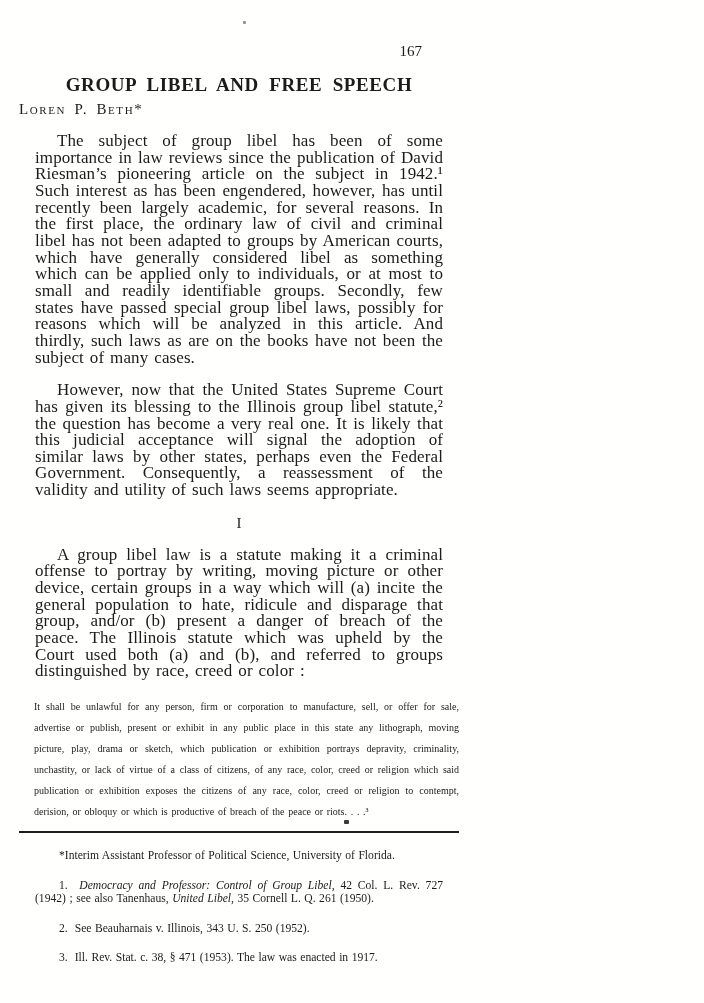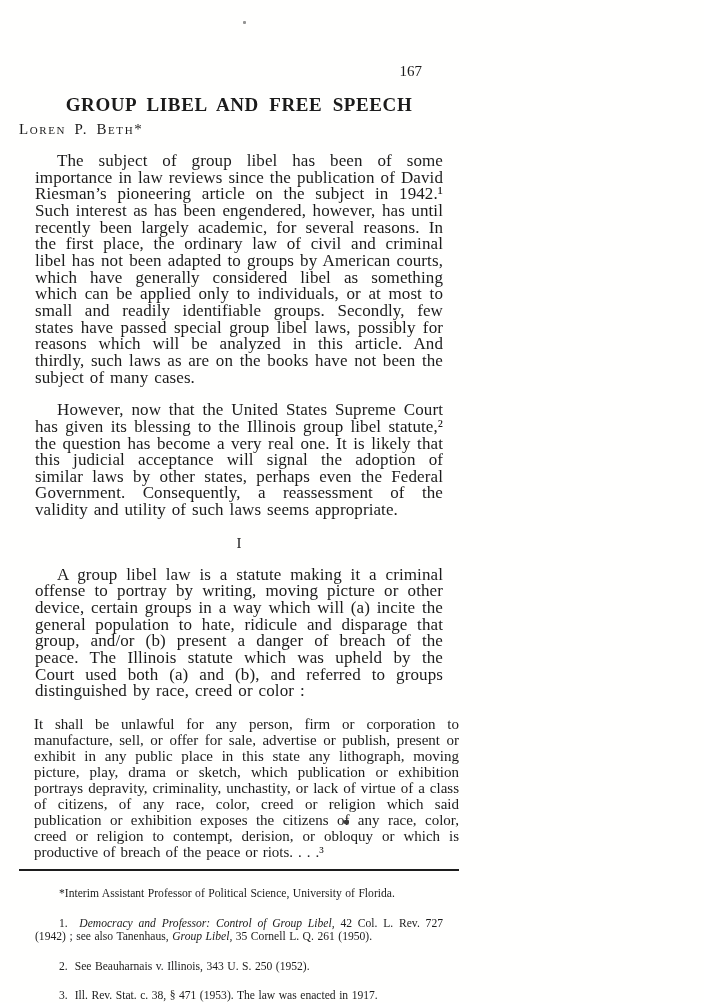--- a/index.html
+++ b/index.html
@@ -6,21 +6,21 @@
     margin: 0;
     padding: 0;
     background: #ffffff;
   }
   .page {
     position: relative;
     width: 704px;
     height: 1003px;
     box-sizing: border-box;
     background: #fffffe;
-    padding: 64px 0 0 19px;
+    padding: 44px 0 0 19px;
     font-family: "Liberation Serif", "DejaVu Serif", serif;
     color: #1b1b1b;
     overflow: hidden;
   }
   .column { width: 440px; }
 
   .page-number {
     text-align: right;
     padding-right: 37px;
     font-size: 15px;
@@ -56,22 +56,22 @@
   }
   .section-heading {
     text-align: center;
     font-size: 15px;
     line-height: 16px;
     margin: 15px 0 12px 0;
   }
   blockquote.block-quote {
     margin: 0 0 0 15px;
     width: 425px;
-    font-size: 15px;
-    line-height: 16px;
+    font-size: 10px;
+    line-height: 21px;
     text-align: justify;
     word-spacing: 1.2px;
   }
   .footnote-rule {
     width: 440px;
     border: none;
     border-top: 2px solid #1d1d1d;
     margin: 9px 0 4px 0;
   }
   .footnotes {
@@ -113,19 +113,19 @@
     <div class="section-heading">I</div>
 
     <p class="body-para">A group libel law is a statute making it a criminal offense to portray by writing, moving picture or other device, certain groups in a way which will (a) incite the general population to hate, ridicule and disparage that group, and/or (b) present a danger of breach of the peace. The Illinois statute which was upheld by the Court used both (a) and (b), and referred to groups distinguished by race, creed or color :</p>
 
     <blockquote class="block-quote">It shall be unlawful for any person, firm or corporation to manufacture, sell, or offer for sale, advertise or publish, present or exhibit in any public place in this state any lithograph, moving picture, play, drama or sketch, which publication or exhibition portrays depravity, criminality, unchastity, or lack of virtue of a class of citizens, of any race, color, creed or religion which said publication or exhibition exposes the citizens of any race, color, creed or religion to contempt, derision, or obloquy or which is productive of breach of the peace or riots. . . .³</blockquote>
 
     <hr class="footnote-rule">
 
     <div class="footnotes">
         <div class="footnote"><span>*Interim Assistant Professor of Political Science, University of Florida.</span></div>
-        <div class="footnote"><span>1.&nbsp;&nbsp;</span><span class="ital">Democracy and Professor: Control of Group Libel,</span><span> 42 Col. L. Rev. 727 (1942) ; see also Tanenhaus, </span><span class="ital">Group Libel,</span><span> 35 Cornell L. Q. 261 (1950).</span></div>
+        <div class="footnote"><span>1.&nbsp;&nbsp;</span><span class="ital">Democracy and Professor: Control of Group Libel,</span><span> 42 Col. L. Rev. 727 (1942) ; see also Tanenhaus, </span><span class="ital">United Libel,</span><span> 35 Cornell L. Q. 261 (1950).</span></div>
         <div class="footnote"><span>2.&nbsp;&nbsp;See Beauharnais v. Illinois, 343 U. S. 250 (1952).</span></div>
         <div class="footnote"><span>3.&nbsp;&nbsp;Ill. Rev. Stat. c. 38, § 471 (1953). The law was enacted in 1917.</span></div>
       </div>
 
   </div>
 </div>
 
 </body></html>

